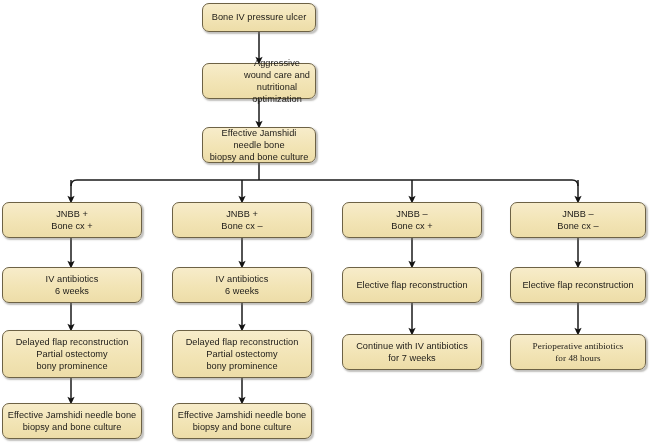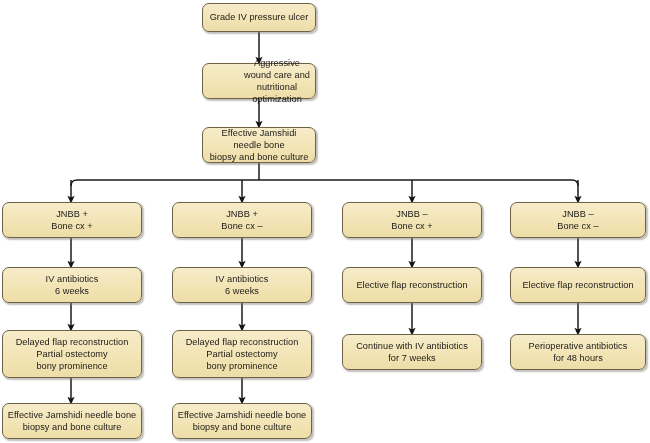--- a/index.html
+++ b/index.html
@@ -71,21 +71,21 @@
         <line x1="578" y1="238" x2="578" y2="265" stroke="#1a1a1a" stroke-width="1.5" marker-end="url(#arrowhead)"></line>
         <line x1="71" y1="303" x2="71" y2="328" stroke="#1a1a1a" stroke-width="1.5" marker-end="url(#arrowhead)"></line>
         <line x1="242" y1="303" x2="242" y2="328" stroke="#1a1a1a" stroke-width="1.5" marker-end="url(#arrowhead)"></line>
         <line x1="412" y1="303" x2="412" y2="332" stroke="#1a1a1a" stroke-width="1.5" marker-end="url(#arrowhead)"></line>
         <line x1="578" y1="303" x2="578" y2="332" stroke="#1a1a1a" stroke-width="1.5" marker-end="url(#arrowhead)"></line>
         <line x1="71" y1="378" x2="71" y2="401" stroke="#1a1a1a" stroke-width="1.5" marker-end="url(#arrowhead)"></line>
         <line x1="242" y1="378" x2="242" y2="401" stroke="#1a1a1a" stroke-width="1.5" marker-end="url(#arrowhead)"></line>
       </g>
   </svg>
   <div id="node-layer">
-      <div class="node" style="left: 202px; top: 3px; width: 114px; height: 29px;">Grade IV pressure ulcer</div>
+      <div class="node" style="left: 202px; top: 3px; width: 114px; height: 29px;">Bone IV pressure ulcer</div>
       <div class="node" style="left: 202px; top: 63px; width: 114px; height: 36px; padding-left: 40px;">Aggressive wound care and
 nutritional optimization</div>
       <div class="node" style="left: 202px; top: 127px; width: 114px; height: 36px;">Effective Jamshidi needle bone
 biopsy and bone culture</div>
       <div class="node" style="left: 2px; top: 202px; width: 140px; height: 36px;">JNBB +
 Bone cx +</div>
       <div class="node" style="left: 172px; top: 202px; width: 140px; height: 36px;">JNBB +
 Bone cx –</div>
       <div class="node" style="left: 342px; top: 202px; width: 140px; height: 36px;">JNBB –
 Bone cx +</div>
@@ -98,20 +98,20 @@
       <div class="node" style="left: 342px; top: 267px; width: 140px; height: 36px;">Elective flap reconstruction</div>
       <div class="node" style="left: 510px; top: 267px; width: 136px; height: 36px;">Elective flap reconstruction</div>
       <div class="node" style="left: 2px; top: 330px; width: 140px; height: 48px;">Delayed flap reconstruction
 Partial ostectomy
 bony prominence</div>
       <div class="node" style="left: 172px; top: 330px; width: 140px; height: 48px;">Delayed flap reconstruction
 Partial ostectomy
 bony prominence</div>
       <div class="node" style="left: 342px; top: 334px; width: 140px; height: 36px;">Continue with IV antibiotics
 for 7 weeks</div>
-      <div class="node" style="left: 510px; top: 334px; width: 136px; height: 36px;">Perioperative antibiotics
+      <div class="node" style="left: 510px; top: 334px; width: 136px; height: 36px; font-family: Liberation Serif, serif;">Perioperative antibiotics
 for 48 hours</div>
       <div class="node" style="left: 2px; top: 403px; width: 140px; height: 36px;">Effective Jamshidi needle bone
 biopsy and bone culture</div>
       <div class="node" style="left: 172px; top: 403px; width: 140px; height: 36px;">Effective Jamshidi needle bone
 biopsy and bone culture</div>
     </div>
 </div>
 
 </body></html>

